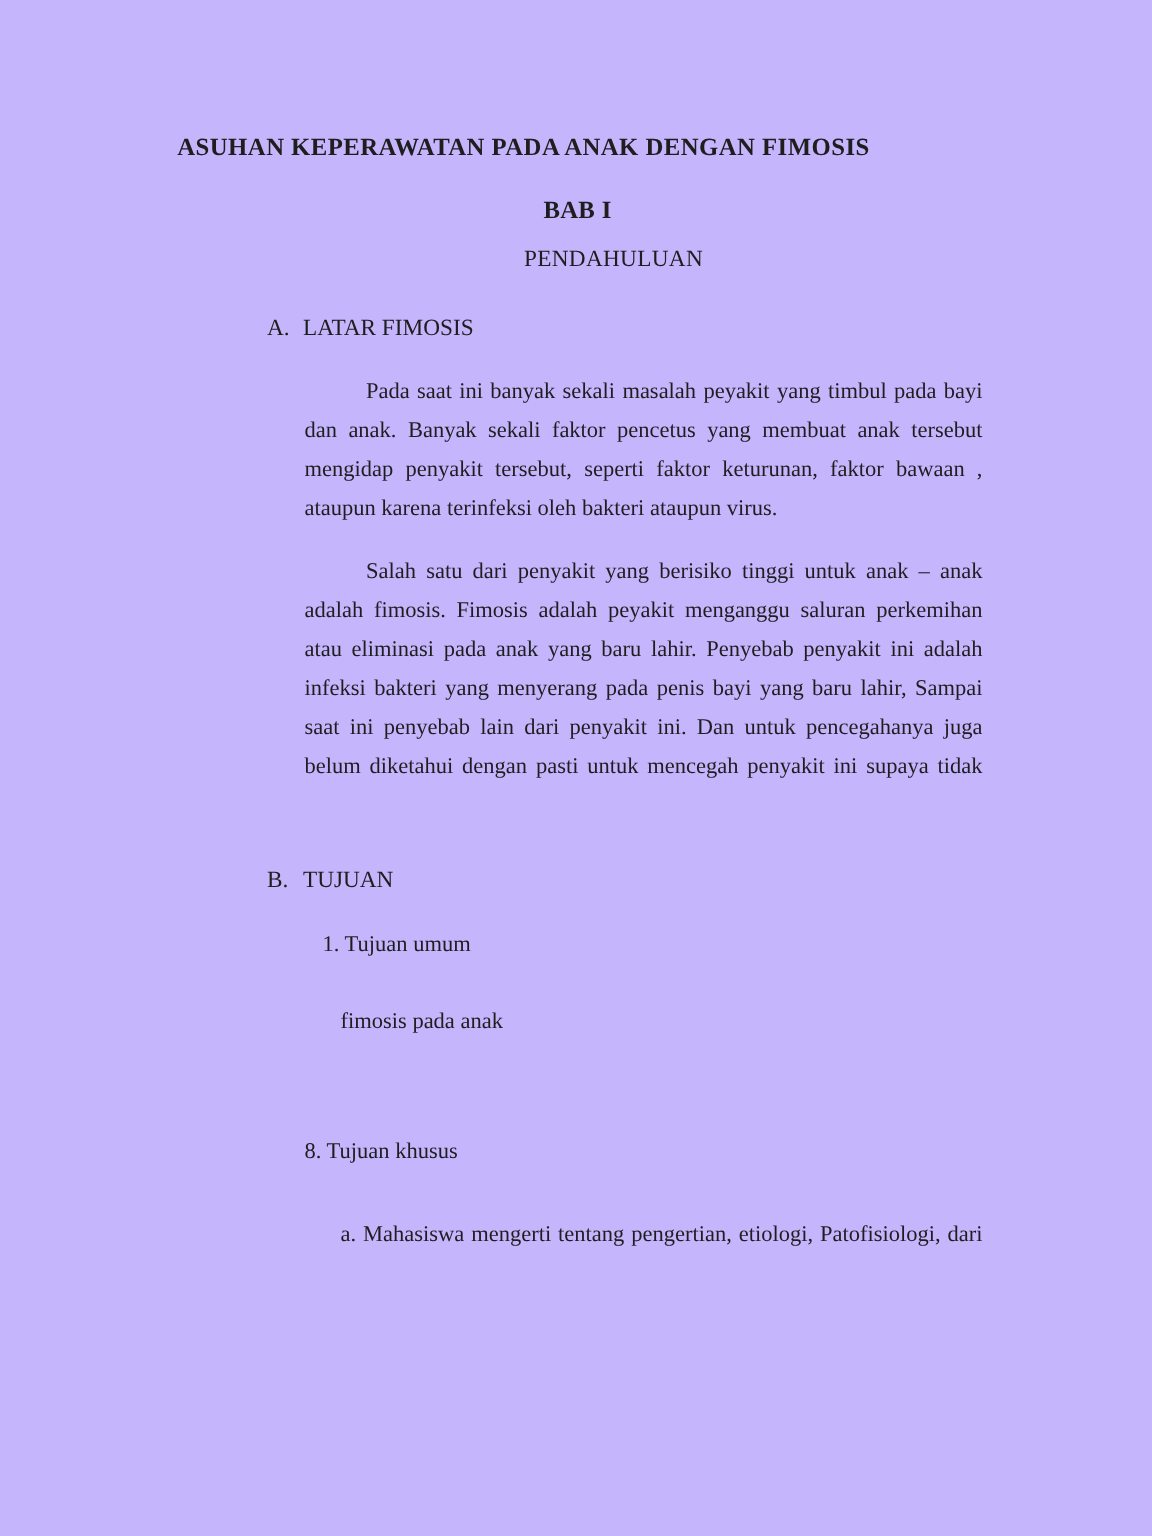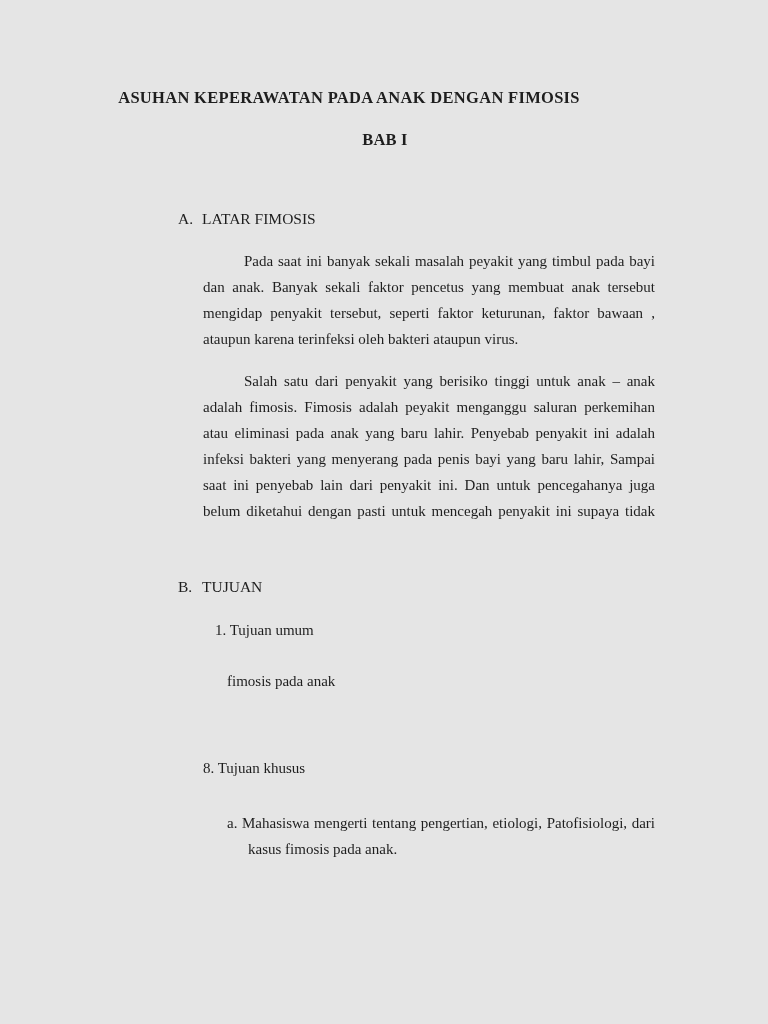--- a/index.html
+++ b/index.html
@@ -4,21 +4,21 @@
 <style>
   html, body {
     margin: 0;
     padding: 0;
     background: #ffffff;
   }
   .doc {
     position: relative;
     width: 768px;
     height: 1024px;
-    background: #e5e5e5;
+    background: #c4b5fd;
     color: #1e1e1e;
     font-family: "Liberation Serif", "DejaVu Serif", serif;
     font-size: 15px;
     overflow: hidden;
   }
   .abs { position: absolute; }
 
   .center-line {
     text-align: center;
     line-height: 20px;
@@ -100,20 +100,23 @@
 <div class="doc">
 
   <div class="abs center-line doc-title">
     <span>ASUHAN KEPERAWATAN PADA ANAK DENGAN FIMOSIS</span>
   </div>
 
   <div class="abs center-line chapter">
     <span>BAB I</span>
   </div>
 
+  <div class="abs center-line chapter-sub">
+    <span>PENDAHULUAN</span>
+  </div>
 
   <div class="abs section-heading section-a">
     <span class="label">A.</span><span>LATAR FIMOSIS</span>
   </div>
 
   <div class="abs para para-1">
     <div class="line indent"><span style="word-spacing: 1.11094px;">Pada saat ini banyak sekali masalah peyakit yang timbul pada bayi</span></div>
     <div class="line"><span style="word-spacing: 3.84896px;">dan anak. Banyak sekali faktor pencetus yang membuat anak tersebut</span></div>
     <div class="line"><span style="word-spacing: 4.38281px;">mengidap penyakit tersebut, seperti faktor keturunan, faktor bawaan ,</span></div>
     <div class="line"><span>ataupun karena terinfeksi oleh bakteri ataupun virus.</span></div>
@@ -139,16 +142,15 @@
   <div class="abs sub-para tu-body">
     <div class="line"><span>fimosis pada anak</span></div>
   </div>
 
   <div class="abs num-item num-item-2">
     <span>8. Tujuan khusus</span>
   </div>
 
   <div class="abs sub-para item-a-body">
     <div class="line"><span style="word-spacing: 0.859375px;">a. Mahasiswa mengerti tentang pengertian, etiologi, Patofisiologi, dari</span></div>
-    <div class="line cont-indent"><span>kasus fimosis pada anak.</span></div>
   </div>
 
 </div>
 
 </body></html>

